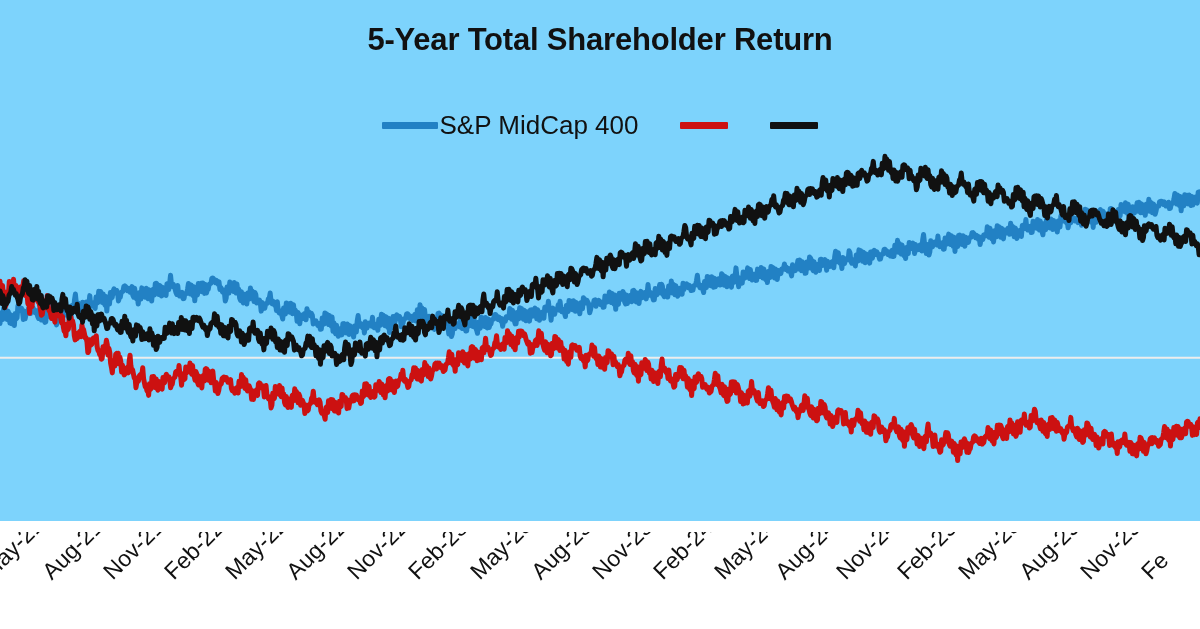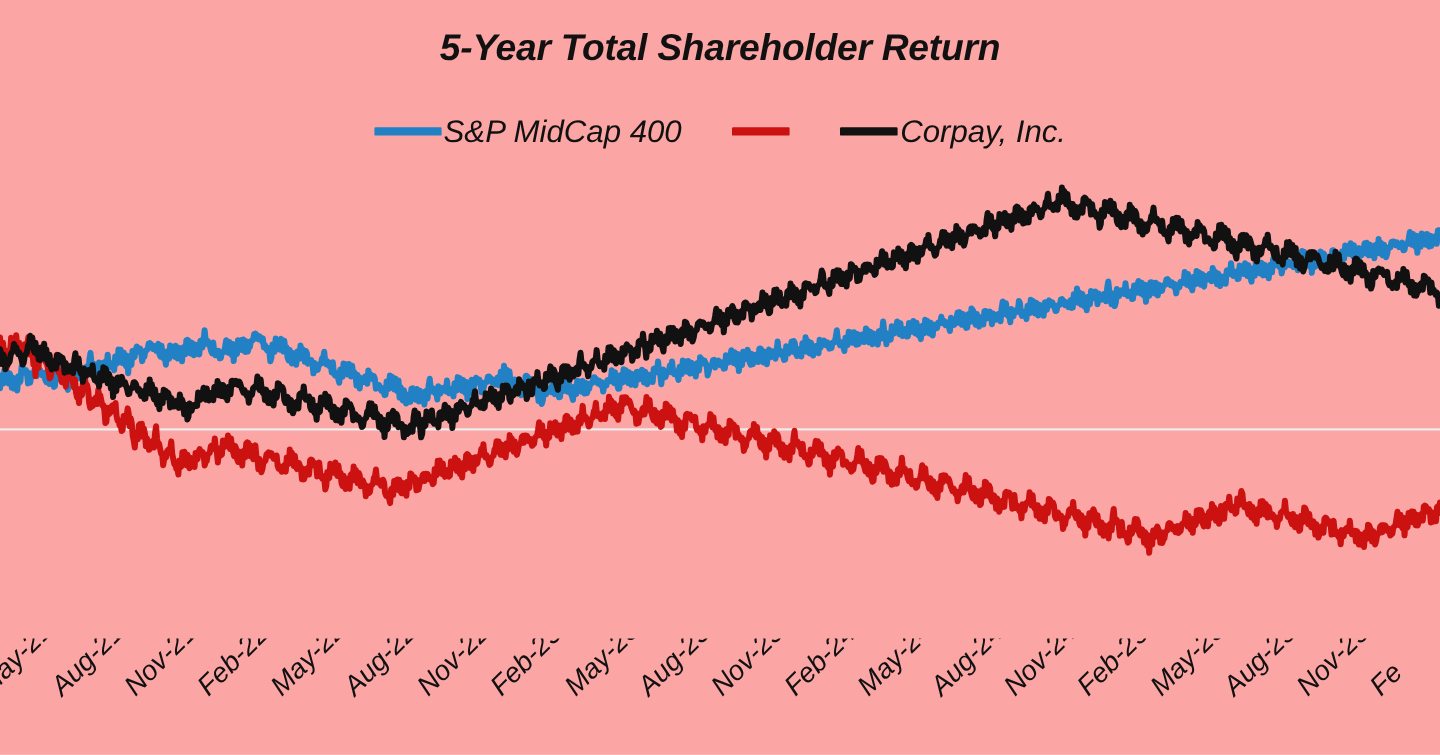--- a/index.html
+++ b/index.html
@@ -13,41 +13,40 @@
     height: 629px;
     overflow: hidden;
     font-family: "Liberation Sans", sans-serif;
     color: #000000;
     position: relative;
   }
   #figure {
     position: absolute;
     left: 0; top: 0;
     width: 1200px;
-    height: 629px;
-    background: #fca5a5;
-    font-style: italic;
+    height: 521px;
+    background: #7dd3fc;
   }
   .chart-title {
     position: absolute;
     left: 0;
     top: 20px;
     width: 1200px;
     text-align: center;
     font-size: 31px;
     font-weight: bold;
     letter-spacing: -0.2px;
     color: #111111;
     line-height: 40px;
     white-space: nowrap;
   }
   .legend {
     position: absolute;
     left: 0;
-    top: 92px;
+    top: 108px;
     width: 1200px;
     display: flex;
     flex-direction: row;
     align-items: center;
     justify-content: center;
     gap: 42px;
     height: 34px;
   }
   .legend-item {
     display: flex;
@@ -113,21 +112,20 @@
   <div class="legend">
     <div class="legend-item">
       <span class="legend-swatch" style="background: rgb(34, 129, 196);"></span>
       <span class="legend-label">S&amp;P MidCap 400</span>
     </div>
     <div class="legend-item">
       <span class="legend-swatch short" style="background: rgb(204, 17, 17);"></span>
     </div>
     <div class="legend-item">
       <span class="legend-swatch short" style="background: rgb(17, 17, 17);"></span>
-      <span class="legend-label">Corpay, Inc.</span>
     </div>
   </div>
 
   <div class="plot-area">
     <svg class="plot-svg" id="plot-svg" viewBox="0 0 1200 392" preserveAspectRatio="none">
       <g id="gridlines-group">
           <line x1="0" x2="1200" y1="217.7777777777778" y2="217.7777777777778" stroke="#EDEDED" stroke-width="2"></line>
         </g>
       <g id="series-group">
           <path d="M 0.00 183.61 L 0.90 172.83 L 1.80 172.93 L 2.69 179.57 L 3.59 168.79 L 4.49 175.43 L 5.39 175.54 L 6.28 170.44 L 7.18 179.57 L 8.08 171.28 L 8.98 173.87 L 9.87 183.00 L 10.77 174.71 L 11.67 183.84 L 12.57 181.22 L 13.46 180.09 L 14.36 185.48 L 15.26 173.46 L 16.16 178.85 L 17.05 177.72 L 17.95 165.69 L 18.85 165.88 L 19.75 168.16 L 20.64 170.45 L 21.54 168.38 L 22.44 170.66 L 23.34 179.48 L 24.23 170.88 L 25.13 178.84 L 26.03 173.97 L 26.93 173.46 L 27.82 172.94 L 28.72 168.07 L 29.62 167.56 L 30.52 173.58 L 31.41 167.85 L 32.31 170.14 L 33.21 168.07 L 34.11 170.35 L 35.00 172.64 L 35.90 170.57 L 36.80 172.85 L 37.70 176.46 L 38.59 178.43 L 39.49 169.52 L 40.39 178.03 L 41.29 180.00 L 42.18 171.09 L 43.08 179.59 L 43.98 176.36 L 44.88 182.38 L 45.77 181.86 L 46.67 170.46 L 47.57 176.48 L 48.47 175.96 L 49.36 164.56 L 50.26 165.37 L 51.16 167.65 L 52.06 176.47 L 52.95 178.75 L 53.85 170.15 L 54.75 178.97 L 55.65 181.25 L 56.54 184.86 L 57.44 173.15 L 58.34 172.32 L 59.24 178.03 L 60.13 166.32 L 61.03 165.49 L 61.93 171.20 L 62.83 165.16 L 63.72 173.67 L 64.62 164.75 L 65.52 166.73 L 66.42 175.24 L 67.31 166.32 L 68.21 168.29 L 69.11 171.59 L 70.01 171.08 L 70.91 177.10 L 71.80 165.69 L 72.70 165.18 L 73.60 171.20 L 74.50 159.79 L 75.39 154.07 L 76.29 162.89 L 77.19 165.17 L 78.09 163.10 L 78.98 165.39 L 79.88 167.67 L 80.78 165.60 L 81.68 173.57 L 82.57 162.16 L 83.47 168.18 L 84.37 167.67 L 85.27 162.79 L 86.16 162.28 L 87.06 161.77 L 87.96 162.57 L 88.86 164.55 L 89.75 155.63 L 90.65 164.14 L 91.55 166.11 L 92.45 163.73 L 93.34 165.71 L 94.24 162.47 L 95.14 168.49 L 96.04 157.09 L 96.93 163.10 L 97.83 162.59 L 98.73 151.19 L 99.63 157.20 L 100.52 151.48 L 101.42 153.77 L 102.32 162.58 L 103.22 153.98 L 104.11 162.80 L 105.01 165.08 L 105.91 156.48 L 106.81 170.98 L 107.70 159.26 L 108.60 158.44 L 109.50 164.14 L 110.40 152.43 L 111.29 158.14 L 112.19 157.31 L 113.09 151.28 L 113.99 148.89 L 114.88 150.87 L 115.78 152.84 L 116.68 150.46 L 117.58 152.43 L 118.47 160.94 L 119.37 157.71 L 120.27 157.19 L 121.17 152.32 L 122.06 151.81 L 122.96 151.29 L 123.86 146.42 L 124.76 145.91 L 125.65 146.72 L 126.55 148.69 L 127.45 150.66 L 128.35 148.28 L 129.24 150.26 L 130.14 152.23 L 131.04 149.85 L 131.94 146.61 L 132.83 155.12 L 133.73 157.09 L 134.63 148.18 L 135.53 156.69 L 136.42 158.66 L 137.32 156.28 L 138.22 163.93 L 139.12 152.84 L 140.01 159.17 L 140.91 158.97 L 141.81 147.87 L 142.71 154.20 L 143.61 154.00 L 144.50 155.12 L 145.40 157.09 L 146.30 148.18 L 147.20 156.69 L 148.09 158.66 L 148.99 149.75 L 149.89 158.25 L 150.79 155.02 L 151.68 161.04 L 152.58 149.63 L 153.48 149.12 L 154.38 155.14 L 155.27 143.73 L 156.17 143.22 L 157.07 144.03 L 157.97 146.00 L 158.86 154.51 L 159.76 145.59 L 160.66 147.57 L 161.56 156.07 L 162.45 147.16 L 163.35 154.81 L 164.25 149.94 L 165.15 149.43 L 166.04 155.45 L 166.94 144.04 L 167.84 143.53 L 168.74 149.55 L 169.63 143.82 L 170.53 135.22 L 171.43 144.04 L 172.33 146.32 L 173.22 144.25 L 174.12 146.54 L 175.02 148.82 L 175.92 152.43 L 176.81 154.40 L 177.71 145.49 L 178.61 154.00 L 179.51 155.97 L 180.40 153.59 L 181.30 155.56 L 182.20 152.33 L 183.10 158.66 L 183.99 158.45 L 184.89 153.89 L 185.79 153.69 L 186.69 153.49 L 187.58 148.93 L 188.48 143.51 L 189.38 145.49 L 190.28 154.00 L 191.17 145.08 L 192.07 153.59 L 192.97 155.56 L 193.87 146.65 L 194.76 160.83 L 195.66 149.43 L 196.56 148.92 L 197.46 154.93 L 198.35 143.53 L 199.25 149.55 L 200.15 149.03 L 201.05 143.31 L 201.94 151.82 L 202.84 142.90 L 203.74 144.88 L 204.64 153.38 L 205.53 144.47 L 206.43 152.98 L 207.33 149.74 L 208.23 149.23 L 209.12 144.35 L 210.02 143.84 L 210.92 143.33 L 211.82 138.45 L 212.72 137.94 L 213.61 138.75 L 214.51 140.72 L 215.41 142.70 L 216.31 140.32 L 217.20 142.29 L 218.10 144.26 L 219.00 141.88 L 219.90 149.54 L 220.79 147.46 L 221.69 149.75 L 222.59 152.04 L 223.49 149.96 L 224.38 152.25 L 225.28 161.07 L 226.18 158.14 L 227.08 147.05 L 227.97 153.38 L 228.87 153.18 L 229.77 142.08 L 230.67 148.41 L 231.56 148.21 L 232.46 149.33 L 233.36 151.30 L 234.26 142.39 L 235.15 150.90 L 236.05 152.87 L 236.95 143.96 L 237.85 152.46 L 238.74 149.23 L 239.64 158.05 L 240.54 160.33 L 241.44 151.73 L 242.33 160.55 L 243.23 162.83 L 244.13 154.23 L 245.03 157.84 L 245.92 157.63 L 246.82 163.96 L 247.72 152.87 L 248.62 152.67 L 249.51 159.00 L 250.41 147.90 L 251.31 153.38 L 252.21 151.00 L 253.10 152.97 L 254.00 161.48 L 254.90 152.56 L 255.80 154.54 L 256.69 163.05 L 257.59 159.81 L 258.49 162.10 L 259.39 160.02 L 260.28 162.31 L 261.18 171.13 L 262.08 162.52 L 262.98 164.81 L 263.87 168.42 L 264.77 168.21 L 265.67 163.66 L 266.57 163.45 L 267.46 163.25 L 268.36 158.69 L 269.26 158.49 L 270.16 153.07 L 271.05 161.58 L 271.95 163.55 L 272.85 161.17 L 273.75 163.15 L 274.64 165.12 L 275.54 162.74 L 276.44 170.39 L 277.34 161.79 L 278.23 170.61 L 279.13 172.89 L 280.03 170.82 L 280.93 173.11 L 281.82 175.39 L 282.72 179.00 L 283.62 167.91 L 284.52 167.70 L 285.42 174.03 L 286.31 162.94 L 287.21 169.27 L 288.11 169.07 L 289.01 163.65 L 289.90 172.16 L 290.80 163.25 L 291.70 165.22 L 292.60 173.73 L 293.49 164.81 L 294.39 173.32 L 295.29 170.08 L 296.19 172.37 L 297.08 181.19 L 297.98 172.58 L 298.88 174.87 L 299.78 183.69 L 300.67 175.08 L 301.57 178.69 L 302.47 178.49 L 303.37 178.29 L 304.26 173.73 L 305.16 173.52 L 306.06 179.85 L 306.96 168.76 L 307.85 174.24 L 308.75 171.85 L 309.65 173.83 L 310.55 175.80 L 311.44 173.42 L 312.34 175.39 L 313.24 183.90 L 314.14 180.67 L 315.03 182.95 L 315.93 180.88 L 316.83 183.17 L 317.73 185.45 L 318.62 183.38 L 319.52 185.67 L 320.42 189.28 L 321.32 189.07 L 322.21 177.98 L 323.11 184.31 L 324.01 184.10 L 324.91 173.01 L 325.80 179.34 L 326.70 173.93 L 327.60 182.44 L 328.50 184.41 L 329.39 175.49 L 330.29 184.00 L 331.19 185.98 L 332.09 177.06 L 332.98 191.25 L 333.88 182.64 L 334.78 191.46 L 335.68 193.75 L 336.57 185.14 L 337.47 193.96 L 338.37 196.25 L 339.27 193.32 L 340.16 188.76 L 341.06 188.56 L 341.96 194.89 L 342.86 183.80 L 343.75 183.59 L 344.65 189.92 L 345.55 184.51 L 346.45 193.02 L 347.34 184.10 L 348.24 186.08 L 349.14 194.58 L 350.04 185.67 L 350.93 187.64 L 351.83 190.94 L 352.73 190.74 L 353.63 197.07 L 354.53 185.97 L 355.42 185.77 L 356.32 192.10 L 357.22 181.01 L 358.12 175.59 L 359.01 184.10 L 359.91 186.08 L 360.81 183.69 L 361.71 185.67 L 362.60 187.64 L 363.50 185.26 L 364.40 192.91 L 365.30 181.82 L 366.19 188.15 L 367.09 187.95 L 367.99 183.39 L 368.89 183.18 L 369.78 182.98 L 370.68 184.10 L 371.58 186.07 L 372.48 177.16 L 373.37 185.67 L 374.27 187.64 L 375.17 185.26 L 376.07 187.23 L 376.96 184.00 L 377.86 190.33 L 378.76 179.24 L 379.66 179.03 L 380.55 185.36 L 381.45 174.27 L 382.35 180.60 L 383.25 175.18 L 384.14 177.16 L 385.04 185.67 L 385.94 176.75 L 386.84 185.26 L 387.73 187.23 L 388.63 178.32 L 389.53 192.50 L 390.43 181.41 L 391.32 181.21 L 392.22 187.54 L 393.12 176.45 L 394.02 182.77 L 394.91 182.57 L 395.81 177.16 L 396.71 174.78 L 397.61 176.75 L 398.50 178.72 L 399.40 176.34 L 400.30 178.32 L 401.20 186.82 L 402.09 183.59 L 402.99 183.38 L 403.89 178.83 L 404.79 178.62 L 405.68 178.42 L 406.58 173.86 L 407.48 173.66 L 408.38 174.78 L 409.27 176.75 L 410.17 178.72 L 411.07 176.34 L 411.97 178.32 L 412.86 180.29 L 413.76 177.91 L 414.66 174.67 L 415.56 181.00 L 416.45 180.80 L 417.35 169.71 L 418.25 176.04 L 419.15 175.83 L 420.04 164.74 L 420.94 176.75 L 421.84 167.83 L 422.74 176.34 L 423.64 178.31 L 424.53 169.40 L 425.43 177.91 L 426.33 179.88 L 427.23 176.65 L 428.12 185.15 L 429.02 176.24 L 429.92 184.75 L 430.82 186.72 L 431.71 177.81 L 432.61 186.31 L 433.51 183.08 L 434.41 189.41 L 435.30 178.31 L 436.20 178.11 L 437.10 184.44 L 438.00 173.35 L 438.89 173.14 L 439.79 174.26 L 440.69 176.24 L 441.59 184.74 L 442.48 175.83 L 443.38 177.80 L 444.28 186.31 L 445.18 177.40 L 446.07 185.05 L 446.97 182.98 L 447.87 185.26 L 448.77 194.08 L 449.66 185.48 L 450.56 187.76 L 451.46 196.58 L 452.36 193.66 L 453.25 182.57 L 454.15 188.90 L 455.05 188.69 L 455.95 184.13 L 456.84 183.93 L 457.74 183.73 L 458.64 184.85 L 459.54 186.82 L 460.43 177.90 L 461.33 186.41 L 462.23 188.39 L 463.13 186.00 L 464.02 187.98 L 464.92 184.74 L 465.82 191.07 L 466.72 190.87 L 467.61 179.78 L 468.51 186.11 L 469.41 185.90 L 470.31 181.34 L 471.20 175.93 L 472.10 177.90 L 473.00 186.41 L 473.90 177.50 L 474.79 186.00 L 475.69 187.98 L 476.59 189.95 L 477.49 193.25 L 478.38 182.16 L 479.28 181.95 L 480.18 188.28 L 481.08 177.19 L 481.97 183.52 L 482.87 183.32 L 483.77 177.90 L 484.67 186.41 L 485.56 177.49 L 486.46 179.47 L 487.36 187.98 L 488.26 179.06 L 489.15 187.57 L 490.05 184.33 L 490.95 184.13 L 491.85 179.57 L 492.74 179.37 L 493.64 179.16 L 494.54 174.60 L 495.44 174.40 L 496.34 175.52 L 497.23 177.49 L 498.13 179.47 L 499.03 177.09 L 499.93 179.06 L 500.82 181.03 L 501.72 178.65 L 502.62 186.31 L 503.52 181.75 L 504.41 181.54 L 505.31 181.34 L 506.21 176.78 L 507.11 176.58 L 508.00 176.37 L 508.90 177.49 L 509.80 168.58 L 510.70 177.09 L 511.59 179.06 L 512.49 170.14 L 513.39 178.65 L 514.29 180.63 L 515.18 183.92 L 516.08 183.72 L 516.98 172.63 L 517.88 178.96 L 518.77 178.75 L 519.67 167.66 L 520.57 173.99 L 521.47 168.58 L 522.36 177.08 L 523.26 179.06 L 524.16 170.14 L 525.06 178.65 L 525.95 180.63 L 526.85 171.71 L 527.75 175.01 L 528.65 174.80 L 529.54 181.13 L 530.44 170.04 L 531.34 169.84 L 532.24 176.17 L 533.13 175.96 L 534.03 170.55 L 534.93 168.17 L 535.83 170.14 L 536.72 178.65 L 537.62 169.74 L 538.52 171.71 L 539.42 180.22 L 540.31 176.98 L 541.21 176.78 L 542.11 172.22 L 543.01 172.01 L 543.90 178.34 L 544.80 167.25 L 545.70 167.05 L 546.60 168.17 L 547.49 170.14 L 548.39 161.23 L 549.29 169.73 L 550.19 171.71 L 551.08 180.22 L 551.98 171.30 L 552.88 168.07 L 553.78 174.39 L 554.67 174.19 L 555.57 169.63 L 556.47 169.43 L 557.37 169.22 L 558.26 164.67 L 559.16 170.14 L 560.06 161.23 L 560.96 169.73 L 561.85 171.71 L 562.75 169.33 L 563.65 171.30 L 564.55 173.27 L 565.45 176.57 L 566.34 165.48 L 567.24 165.28 L 568.14 171.60 L 569.04 160.51 L 569.93 166.84 L 570.83 166.64 L 571.73 161.22 L 572.63 169.73 L 573.52 160.82 L 574.42 162.79 L 575.32 171.30 L 576.22 162.38 L 577.11 170.89 L 578.01 167.66 L 578.91 167.45 L 579.81 173.78 L 580.70 162.69 L 581.60 162.49 L 582.50 168.81 L 583.40 157.72 L 584.29 158.84 L 585.19 160.82 L 586.09 162.79 L 586.99 160.41 L 587.88 162.38 L 588.78 164.36 L 589.68 172.86 L 590.58 169.63 L 591.47 165.07 L 592.37 164.87 L 593.27 164.66 L 594.17 160.10 L 595.06 159.90 L 595.96 166.23 L 596.86 160.82 L 597.76 162.79 L 598.65 160.41 L 599.55 162.38 L 600.45 164.36 L 601.35 161.97 L 602.24 163.95 L 603.14 167.25 L 604.04 167.04 L 604.94 155.95 L 605.83 162.28 L 606.73 162.08 L 607.63 161.87 L 608.53 157.31 L 609.42 151.90 L 610.32 160.41 L 611.22 162.38 L 612.12 153.47 L 613.01 161.97 L 613.91 163.95 L 614.81 155.03 L 615.71 169.22 L 616.60 158.13 L 617.50 164.46 L 618.40 164.25 L 619.30 153.16 L 620.19 159.49 L 621.09 159.29 L 621.99 153.87 L 622.89 151.49 L 623.78 153.46 L 624.68 161.97 L 625.58 163.95 L 626.48 155.03 L 627.37 163.54 L 628.27 160.30 L 629.17 160.10 L 630.07 155.54 L 630.96 155.34 L 631.86 161.67 L 632.76 150.57 L 633.66 150.37 L 634.55 151.49 L 635.45 153.46 L 636.35 161.97 L 637.25 153.06 L 638.15 155.03 L 639.04 163.54 L 639.94 154.62 L 640.84 151.39 L 641.74 157.72 L 642.63 157.51 L 643.53 152.95 L 644.43 152.75 L 645.33 152.55 L 646.22 158.88 L 647.12 153.46 L 648.02 144.55 L 648.92 153.06 L 649.81 155.03 L 650.71 152.65 L 651.61 154.62 L 652.51 156.60 L 653.40 159.89 L 654.30 159.69 L 655.20 148.60 L 656.10 154.93 L 656.99 154.72 L 657.89 150.16 L 658.79 149.96 L 659.69 144.55 L 660.58 153.05 L 661.48 144.14 L 662.38 146.11 L 663.28 154.62 L 664.17 156.60 L 665.07 154.21 L 665.97 150.98 L 666.87 150.77 L 667.76 157.10 L 668.66 146.01 L 669.56 145.81 L 670.46 152.14 L 671.35 141.04 L 672.25 153.05 L 673.15 144.14 L 674.05 146.11 L 674.94 154.62 L 675.84 145.71 L 676.74 154.21 L 677.64 156.19 L 678.53 152.95 L 679.43 148.39 L 680.33 148.19 L 681.23 147.98 L 682.12 154.31 L 683.02 143.22 L 683.92 149.55 L 684.82 144.14 L 685.71 146.11 L 686.61 143.73 L 687.51 145.70 L 688.41 147.68 L 689.30 145.30 L 690.20 147.27 L 691.10 150.57 L 692.00 150.36 L 692.89 150.16 L 693.79 145.60 L 694.69 145.40 L 695.59 145.19 L 696.48 140.64 L 697.38 135.22 L 698.28 143.73 L 699.18 145.70 L 700.07 147.68 L 700.97 145.30 L 701.87 147.27 L 702.77 149.24 L 703.66 152.54 L 704.56 141.45 L 705.46 147.78 L 706.36 147.57 L 707.26 136.48 L 708.15 142.81 L 709.05 142.61 L 709.95 137.19 L 710.85 145.70 L 711.74 136.79 L 712.64 145.29 L 713.54 147.27 L 714.44 138.35 L 715.33 146.86 L 716.23 143.63 L 717.13 143.42 L 718.03 138.86 L 718.92 138.66 L 719.82 144.99 L 720.72 144.78 L 721.62 133.69 L 722.51 134.81 L 723.41 136.79 L 724.31 145.29 L 725.21 136.38 L 726.10 138.35 L 727.00 146.86 L 727.90 137.95 L 728.80 145.60 L 729.69 141.04 L 730.59 140.84 L 731.49 147.17 L 732.39 136.07 L 733.28 135.87 L 734.18 142.20 L 735.08 136.79 L 735.98 127.87 L 736.87 136.38 L 737.77 138.35 L 738.67 146.86 L 739.57 137.94 L 740.46 139.92 L 741.36 143.22 L 742.26 143.01 L 743.16 131.92 L 744.05 138.25 L 744.95 138.05 L 745.85 133.49 L 746.75 133.28 L 747.64 127.87 L 748.54 136.38 L 749.44 138.35 L 750.34 129.44 L 751.23 137.94 L 752.13 139.92 L 753.03 137.54 L 753.93 134.30 L 754.82 134.10 L 755.72 140.43 L 756.62 140.22 L 757.52 129.13 L 758.41 135.46 L 759.31 135.26 L 760.21 136.38 L 761.11 127.46 L 762.00 129.43 L 762.90 137.94 L 763.80 129.03 L 764.70 137.53 L 765.59 139.51 L 766.49 136.27 L 767.39 142.60 L 768.29 131.51 L 769.18 131.31 L 770.08 137.64 L 770.98 126.54 L 771.88 132.87 L 772.77 127.46 L 773.67 129.43 L 774.57 137.94 L 775.47 129.03 L 776.36 131.00 L 777.26 139.51 L 778.16 130.59 L 779.06 133.89 L 779.96 133.69 L 780.85 133.48 L 781.75 128.92 L 782.65 128.72 L 783.55 128.52 L 784.44 123.96 L 785.34 129.43 L 786.24 127.05 L 787.14 129.03 L 788.03 131.00 L 788.93 128.62 L 789.83 130.59 L 790.73 132.57 L 791.62 135.86 L 792.52 124.77 L 793.42 131.10 L 794.32 130.90 L 795.21 130.69 L 796.11 126.13 L 797.01 125.93 L 797.91 120.52 L 798.80 129.02 L 799.70 120.11 L 800.60 128.62 L 801.50 130.59 L 802.39 121.68 L 803.29 130.18 L 804.19 126.95 L 805.09 133.28 L 805.98 133.07 L 806.88 121.98 L 807.78 128.31 L 808.68 128.11 L 809.57 117.01 L 810.47 118.13 L 811.37 120.11 L 812.27 128.62 L 813.16 130.59 L 814.06 121.68 L 814.96 130.18 L 815.86 132.16 L 816.75 128.92 L 817.65 124.36 L 818.55 124.16 L 819.45 130.49 L 820.34 119.40 L 821.24 119.19 L 822.14 125.52 L 823.04 120.11 L 823.93 122.08 L 824.83 119.70 L 825.73 121.67 L 826.63 130.18 L 827.52 121.27 L 828.42 123.24 L 829.32 126.54 L 830.22 126.33 L 831.11 126.13 L 832.01 121.57 L 832.91 121.37 L 833.81 127.70 L 834.70 116.61 L 835.60 111.19 L 836.50 119.70 L 837.40 121.67 L 838.29 112.76 L 839.19 121.27 L 840.09 123.24 L 840.99 120.86 L 841.88 128.51 L 842.78 117.42 L 843.68 123.75 L 844.58 123.54 L 845.47 118.99 L 846.37 118.78 L 847.27 118.58 L 848.17 119.70 L 849.07 110.78 L 849.96 112.76 L 850.86 121.26 L 851.76 123.24 L 852.66 120.86 L 853.55 122.83 L 854.45 119.60 L 855.35 125.93 L 856.25 114.83 L 857.14 114.63 L 858.04 120.96 L 858.94 109.87 L 859.84 116.20 L 860.73 110.78 L 861.63 112.76 L 862.53 121.26 L 863.43 112.35 L 864.32 114.32 L 865.22 122.83 L 866.12 113.92 L 867.02 117.21 L 867.91 117.01 L 868.81 116.81 L 869.71 123.14 L 870.61 112.04 L 871.50 111.84 L 872.40 118.17 L 873.30 112.76 L 874.20 110.37 L 875.09 112.35 L 875.99 114.32 L 876.89 111.94 L 877.79 113.91 L 878.68 115.89 L 879.58 119.19 L 880.48 118.98 L 881.38 114.42 L 882.27 114.22 L 883.17 114.02 L 884.07 109.46 L 884.97 109.25 L 885.86 110.37 L 886.76 112.35 L 887.66 114.32 L 888.56 111.94 L 889.45 113.91 L 890.35 115.89 L 891.25 113.51 L 892.15 110.27 L 893.04 116.60 L 893.94 116.40 L 894.84 105.30 L 895.74 111.63 L 896.63 111.43 L 897.53 100.34 L 898.43 112.35 L 899.33 103.43 L 900.22 111.94 L 901.12 113.91 L 902.02 105.00 L 902.92 113.50 L 903.81 115.48 L 904.71 112.24 L 905.61 118.57 L 906.51 107.48 L 907.40 113.81 L 908.30 113.61 L 909.20 102.51 L 910.10 108.84 L 910.99 103.43 L 911.89 105.40 L 912.79 103.02 L 913.69 105.00 L 914.58 113.50 L 915.48 104.59 L 916.38 106.56 L 917.28 109.86 L 918.18 109.66 L 919.07 109.45 L 919.97 104.89 L 920.87 104.69 L 921.77 111.02 L 922.66 99.93 L 923.56 94.51 L 924.46 103.02 L 925.36 105.00 L 926.25 113.50 L 927.15 104.59 L 928.05 106.56 L 928.95 115.07 L 929.84 111.83 L 930.74 100.74 L 931.64 107.07 L 932.54 106.87 L 933.43 102.31 L 934.33 102.10 L 935.23 101.90 L 936.13 103.02 L 937.02 104.99 L 937.92 96.08 L 938.82 104.59 L 939.72 106.56 L 940.61 104.18 L 941.51 106.15 L 942.41 102.92 L 943.31 109.25 L 944.20 109.04 L 945.10 97.95 L 946.00 104.28 L 946.90 104.08 L 947.79 99.52 L 948.69 94.10 L 949.59 96.08 L 950.49 104.59 L 951.38 95.67 L 952.28 97.65 L 953.18 106.15 L 954.08 97.24 L 954.97 111.42 L 955.87 100.33 L 956.77 100.13 L 957.67 106.46 L 958.56 95.37 L 959.46 95.16 L 960.36 101.49 L 961.26 96.08 L 962.15 104.58 L 963.05 95.67 L 963.95 97.64 L 964.85 106.15 L 965.74 97.24 L 966.64 99.21 L 967.54 102.51 L 968.44 102.30 L 969.33 97.75 L 970.23 97.54 L 971.13 97.34 L 972.03 92.78 L 972.92 92.58 L 973.82 93.69 L 974.72 95.67 L 975.62 97.64 L 976.51 95.26 L 977.41 97.24 L 978.31 99.21 L 979.21 96.83 L 980.10 104.48 L 981.00 99.92 L 981.90 99.72 L 982.80 99.51 L 983.69 94.96 L 984.59 94.75 L 985.49 94.55 L 986.39 95.67 L 987.28 86.75 L 988.18 95.26 L 989.08 97.23 L 989.98 88.32 L 990.88 96.83 L 991.77 98.80 L 992.67 95.57 L 993.57 101.90 L 994.47 90.80 L 995.36 97.13 L 996.26 96.93 L 997.16 85.84 L 998.06 92.17 L 998.95 86.75 L 999.85 88.73 L 1000.75 97.23 L 1001.65 88.32 L 1002.54 96.83 L 1003.44 98.80 L 1004.34 89.89 L 1005.24 93.18 L 1006.13 92.98 L 1007.03 92.78 L 1007.93 88.22 L 1008.83 88.01 L 1009.72 94.34 L 1010.62 83.25 L 1011.52 88.73 L 1012.42 86.34 L 1013.31 88.32 L 1014.21 96.83 L 1015.11 87.91 L 1016.01 89.88 L 1016.90 98.39 L 1017.80 95.16 L 1018.70 94.95 L 1019.60 90.39 L 1020.49 90.19 L 1021.39 96.52 L 1022.29 85.43 L 1023.19 85.22 L 1024.08 86.34 L 1024.98 88.32 L 1025.88 79.40 L 1026.78 87.91 L 1027.67 89.88 L 1028.57 87.50 L 1029.47 89.48 L 1030.37 86.24 L 1031.26 92.57 L 1032.16 92.37 L 1033.06 81.27 L 1033.96 87.60 L 1034.85 87.40 L 1035.75 82.84 L 1036.65 88.32 L 1037.55 79.40 L 1038.44 87.91 L 1039.34 89.88 L 1040.24 80.97 L 1041.14 89.47 L 1042.03 91.45 L 1042.93 94.75 L 1043.83 83.65 L 1044.73 83.45 L 1045.62 89.78 L 1046.52 78.69 L 1047.42 78.48 L 1048.32 84.81 L 1049.21 79.40 L 1050.11 87.91 L 1051.01 78.99 L 1051.91 80.97 L 1052.80 89.47 L 1053.70 80.56 L 1054.60 89.07 L 1055.50 85.83 L 1056.39 85.63 L 1057.29 91.96 L 1058.19 80.86 L 1059.09 80.66 L 1059.99 86.99 L 1060.88 75.90 L 1061.78 77.02 L 1062.68 78.99 L 1063.58 80.97 L 1064.47 78.58 L 1065.37 80.56 L 1066.27 82.53 L 1067.17 80.15 L 1068.06 87.80 L 1068.96 83.24 L 1069.86 83.04 L 1070.76 82.84 L 1071.65 78.28 L 1072.55 78.07 L 1073.45 77.87 L 1074.35 78.99 L 1075.24 80.96 L 1076.14 78.58 L 1077.04 80.56 L 1077.94 82.53 L 1078.83 80.15 L 1079.73 82.12 L 1080.63 78.89 L 1081.53 85.22 L 1082.42 74.13 L 1083.32 80.45 L 1084.22 80.25 L 1085.12 69.16 L 1086.01 75.49 L 1086.91 70.07 L 1087.81 72.05 L 1088.71 80.56 L 1089.60 71.64 L 1090.50 80.15 L 1091.40 82.12 L 1092.30 73.21 L 1093.19 87.39 L 1094.09 76.30 L 1094.99 82.63 L 1095.89 82.43 L 1096.78 71.34 L 1097.68 77.66 L 1098.58 77.46 L 1099.48 72.05 L 1100.37 69.67 L 1101.27 71.64 L 1102.17 80.15 L 1103.07 71.23 L 1103.96 73.21 L 1104.86 81.71 L 1105.76 78.48 L 1106.66 78.27 L 1107.55 73.72 L 1108.45 73.51 L 1109.35 79.84 L 1110.25 68.75 L 1111.14 68.55 L 1112.04 69.67 L 1112.94 71.64 L 1113.84 73.61 L 1114.73 71.23 L 1115.63 73.21 L 1116.53 81.71 L 1117.43 72.80 L 1118.32 69.56 L 1119.22 75.89 L 1120.12 75.69 L 1121.02 64.60 L 1121.91 70.93 L 1122.81 70.72 L 1123.71 66.16 L 1124.61 71.64 L 1125.50 62.72 L 1126.40 71.23 L 1127.30 73.20 L 1128.20 64.29 L 1129.09 72.80 L 1129.99 74.77 L 1130.89 78.07 L 1131.79 77.87 L 1132.69 66.77 L 1133.58 73.10 L 1134.48 72.90 L 1135.38 68.34 L 1136.28 68.14 L 1137.17 62.72 L 1138.07 71.23 L 1138.97 62.31 L 1139.87 64.29 L 1140.76 72.80 L 1141.66 63.88 L 1142.56 72.39 L 1143.46 69.15 L 1144.35 68.95 L 1145.25 75.28 L 1146.15 64.19 L 1147.05 63.98 L 1147.94 70.31 L 1148.84 59.22 L 1149.74 71.23 L 1150.64 62.31 L 1151.53 64.29 L 1152.43 72.80 L 1153.33 63.88 L 1154.23 65.85 L 1155.12 74.36 L 1156.02 71.13 L 1156.92 66.57 L 1157.82 66.36 L 1158.71 66.16 L 1159.61 61.60 L 1160.51 61.40 L 1161.41 61.19 L 1162.30 62.31 L 1163.20 64.29 L 1164.10 61.91 L 1165.00 63.88 L 1165.89 65.85 L 1166.79 63.47 L 1167.69 65.45 L 1168.59 62.21 L 1169.48 68.54 L 1170.38 68.34 L 1171.28 63.78 L 1172.18 63.57 L 1173.07 63.37 L 1173.97 58.81 L 1174.87 53.40 L 1175.77 61.90 L 1176.66 63.88 L 1177.56 54.96 L 1178.46 63.47 L 1179.36 65.44 L 1180.25 56.53 L 1181.15 70.72 L 1182.05 59.62 L 1182.95 65.95 L 1183.84 65.75 L 1184.74 54.66 L 1185.64 60.99 L 1186.54 60.78 L 1187.43 55.37 L 1188.33 63.88 L 1189.23 54.96 L 1190.13 63.47 L 1191.02 65.44 L 1191.92 56.53 L 1192.82 65.04 L 1193.72 61.80 L 1194.61 61.60 L 1195.51 57.04 L 1196.41 56.83 L 1197.31 63.16 L 1198.20 52.07 L 1199.10 51.87 L 1200.00 54.44" fill="none" stroke="#2281C4" stroke-width="5" stroke-linejoin="round" stroke-linecap="round"></path>

